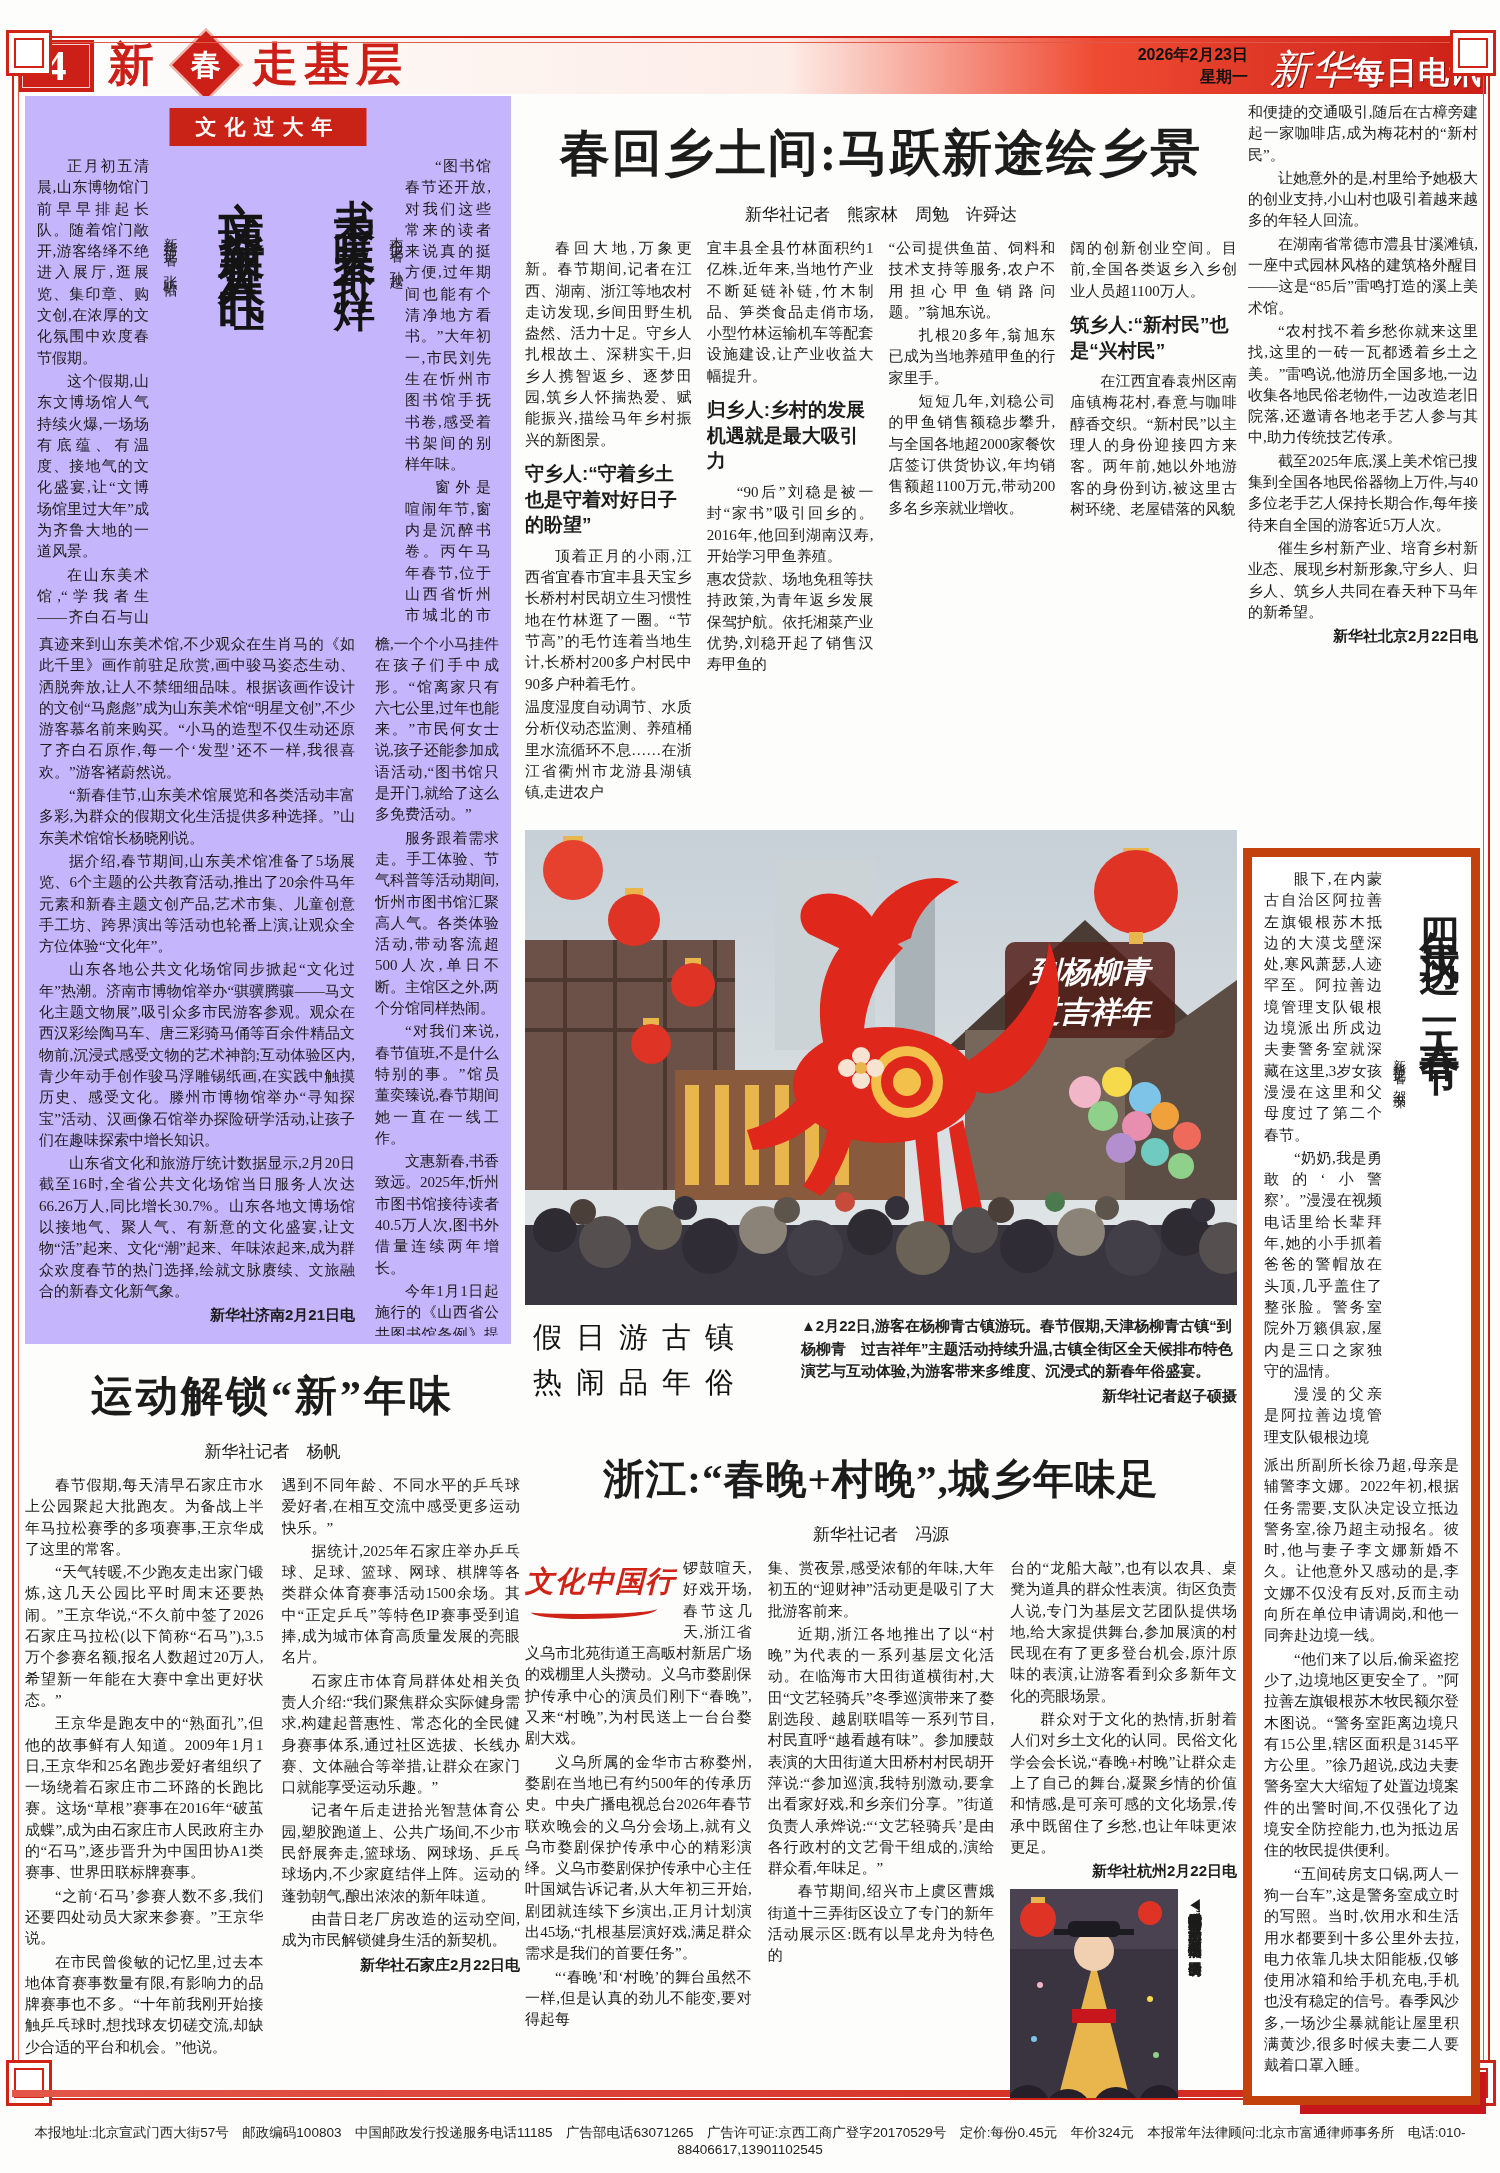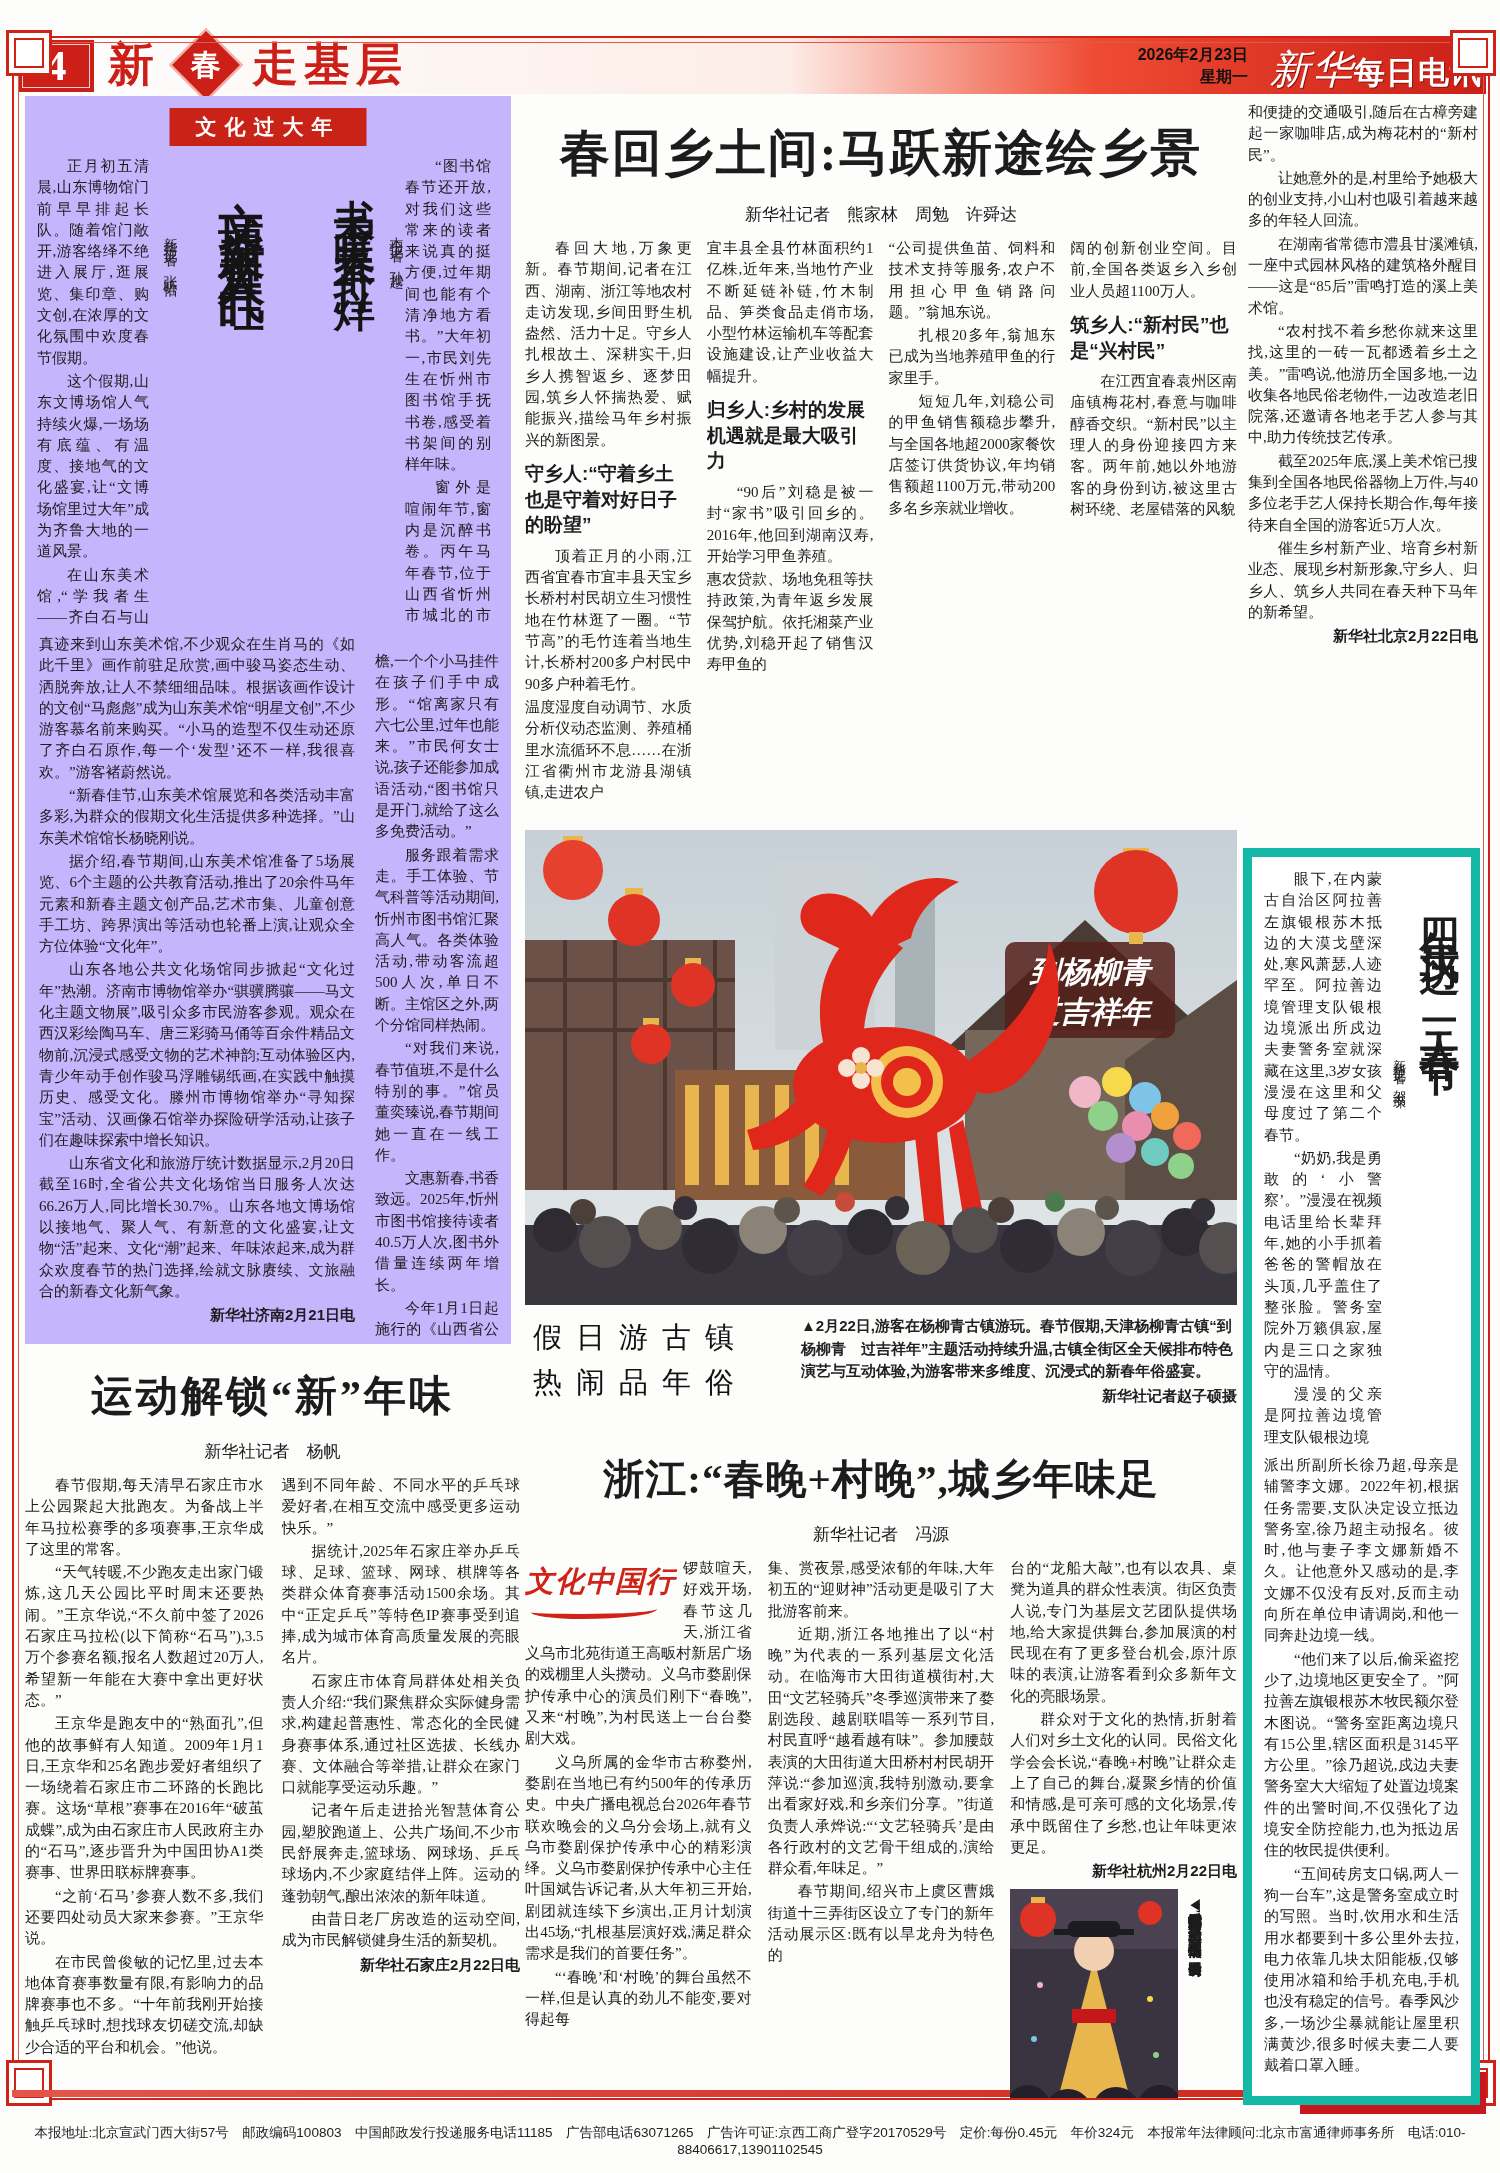--- a/index.html
+++ b/index.html
@@ -40,21 +40,21 @@
   .cream-tag{position:absolute;left:50%;transform:translateX(-50%);top:12px;background:#c92318;color:#fff;
              font-size:21px;font-weight:bold;letter-spacing:8px;padding:5px 26px;font-family:"Liberation Sans",sans-serif;}
   .cream-mid{position:absolute;left:12px;right:20px;top:60px;height:470px;display:flex;justify-content:space-between;}
   .vbyline{writing-mode:vertical-rl;font-size:14px;letter-spacing:4px;color:#222;padding-top:70px;width:30px;flex:none;}
   .vtitle{writing-mode:vertical-rl;font-weight:bold;color:#141414;line-height:1;flex:none;}
   .vtitleA{font-size:47px;letter-spacing:15px;width:86px;padding-top:8px;}
   .vtitleB{font-size:41px;letter-spacing:15px;width:76px;padding-top:10px;margin-left:34px;}
   .narrowcol{flex:none;overflow:hidden;}
   .cream-bottom{position:absolute;left:14px;right:12px;top:538px;bottom:8px;display:flex;gap:20px;}
   .acont{width:316px;flex:none;overflow:hidden;}
-  .bcont{flex:1;overflow:hidden;margin-top:17px;}
+  .bcont{flex:1;overflow:hidden;}
   
   .sport{position:absolute;left:25px;top:1362px;width:495px;height:726px;}
   .sport h1{margin:6px 0 0 0;text-align:center;font-size:42px;letter-spacing:3px;font-weight:bold;white-space:nowrap;}
   .bylinerow{text-align:center;font-size:17px;margin:16px 0 12px 0;}
   .twocol{display:flex;gap:18px;height:580px;}
   .twocol>div{flex:1;overflow:hidden;}
   
   .center{position:absolute;left:525px;top:100px;width:712px;}
   .center h1{margin:20px 0 0 0;text-align:center;font-size:50px;font-weight:bold;letter-spacing:2px;white-space:nowrap;}
   .fourcol{display:flex;gap:15px;height:588px;margin-top:12px;}
@@ -70,21 +70,21 @@
   .threecol{display:flex;gap:16px;height:540px;}
   .threecol>div{flex:1;overflow:hidden;}
   .logo{float:left;width:148px;height:74px;margin:4px 10px 6px 0;position:relative;}
   .logo .lt{font-size:29px;font-weight:bold;font-style:italic;color:#cf2318;letter-spacing:1px;white-space:nowrap;}
   .logo .swoosh{position:absolute;left:6px;top:40px;width:126px;height:12px;border-bottom:5px solid #cf2318;border-radius:0 0 60% 40%;}
   .yc-row{display:flex;margin-top:8px;gap:6px;}
   .yc-cap{writing-mode:vertical-rl;font-size:13.5px;font-weight:bold;line-height:1.5;height:232px;font-family:"Liberation Sans",sans-serif;}
   
   .rail{position:absolute;left:1248px;top:102px;width:230px;height:738px;overflow:hidden;}
   
-  .redbox{position:absolute;left:1243px;top:848px;width:237px;height:1257px;border:9px solid #14b8a6;background:#fff;
+  .redbox{position:absolute;left:1243px;top:848px;width:237px;height:1257px;border:9px solid #c2410c;background:#fff;
           box-sizing:border-box;padding:12px 12px 8px 12px;}
   .rb-top{display:flex;height:580px;}
   .rb-narrow{width:118px;flex:none;overflow:hidden;}
   .rb-byline{writing-mode:vertical-rl;font-size:13px;letter-spacing:3px;width:26px;flex:none;padding-top:180px;}
   .rb-title{writing-mode:vertical-rl;font-size:40px;font-weight:bold;letter-spacing:12px;line-height:1;flex:1;text-align:start;padding-top:18px;}
   .rb-wide{height:620px;overflow:hidden;margin-top:6px;}
   
   .footer{position:absolute;left:0;top:2124px;width:1500px;text-align:center;font-size:13.5px;color:#222;
           font-family:"Liberation Sans",sans-serif;}
 </style>

